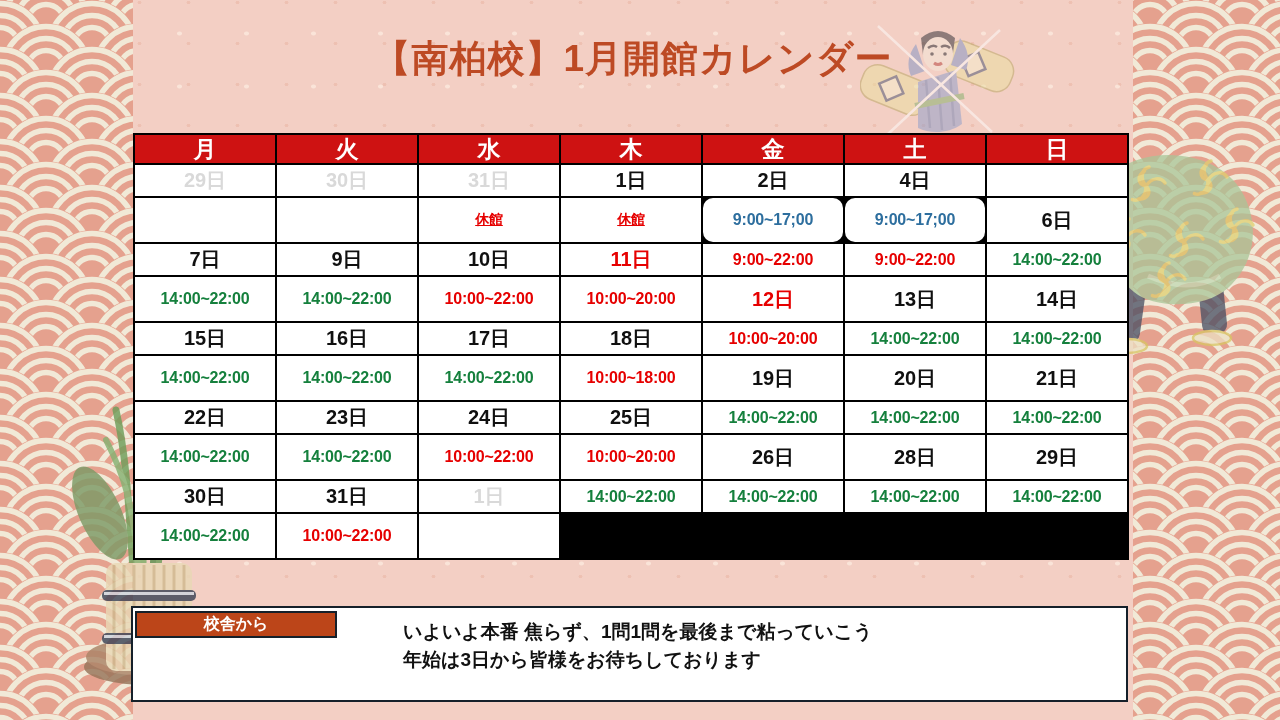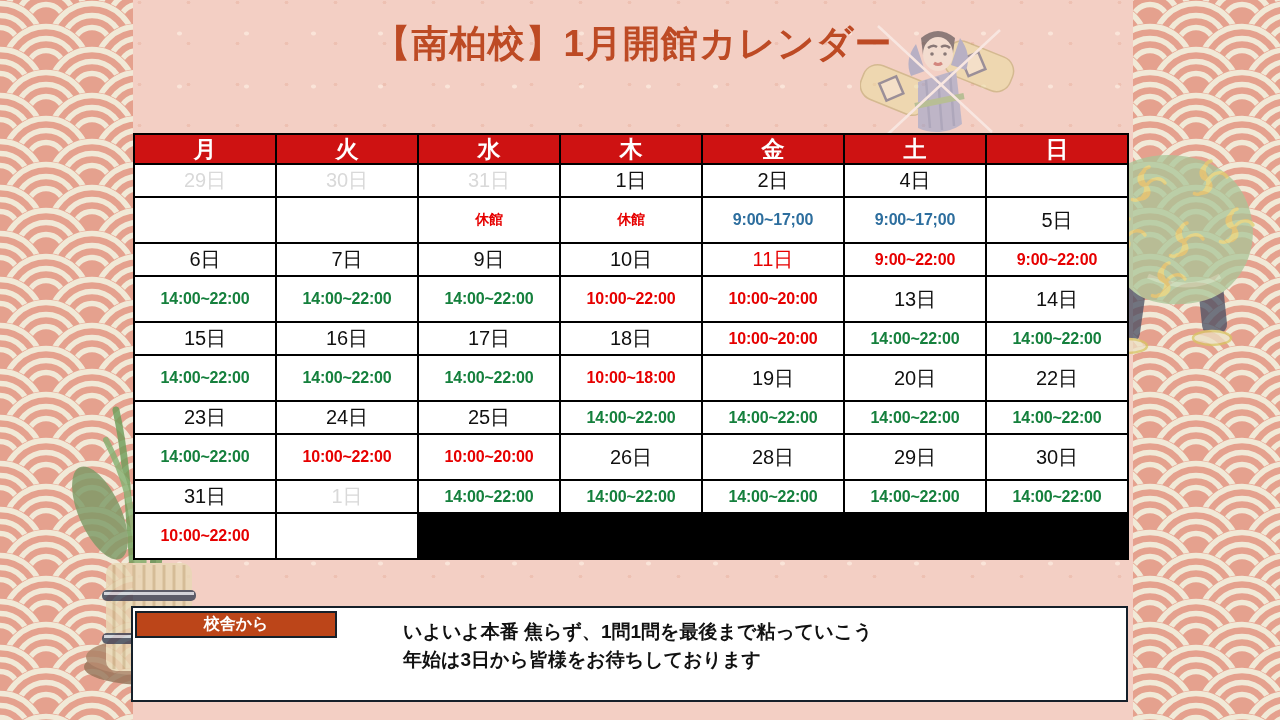--- a/index.html
+++ b/index.html
@@ -20,43 +20,43 @@
     background-size:67px 53px, 49px 41px;
     background-position:13px 7px, 31px 23px;
   }
   
   .deco{position:absolute;z-index:2;}
   #kite{left:860px;top:20px;opacity:.5;}
   #lion{left:1088px;top:150px;opacity:.75;}
   #kadomatsu{left:48px;top:385px;opacity:.82;}
   
   #title{
-    position:absolute;left:133px;top:19px;width:1000px;z-index:3;
+    position:absolute;left:133px;top:34px;width:1000px;z-index:3;
     text-align:center;font-size:37px;font-weight:700;letter-spacing:1px;
     color:var(--title-color,#bd4a24);
   }
   
   #cal{
     position:absolute;left:133px;top:133px;width:996px;z-index:4;
     display:grid;grid-template-columns:repeat(7,1fr);
     grid-template-rows:28px repeat(5,31px 44px);
     gap:2px;background:#000;border:2px solid #000;box-sizing:border-box;
   }
   #cal .cell{display:flex;align-items:center;justify-content:center;background:#fff;}
   #cal .hd{
     background:var(--header-bg,#ce1212);color:#fff;
     font-size:23px;font-weight:700;
   }
-  #cal .dc{font-size:20px;font-weight:400;color:#101010;}
+  #cal .dc{font-size:20px;font-weight:700;color:#101010;}
   #cal .tc{font-size:16px;font-weight:600;letter-spacing:-.2px;color:#15803d;}
   .s-black{color:#101010;}
   .s-red{color:var(--accent-red,#e60000) !important;}
-  .s-blue{color:var(--time-blue,#2d6e9e) !important;}
+  .s-blue{color:var(--time-blue,#2d6e9e) !important;border-radius:10px;}
   .s-muted{color:var(--muted-date,#d9d9d9) !important;}
-  .s-closed{color:var(--accent-red,#e60000) !important;font-size:14px !important;font-weight:700;}
+  .s-closed{color:var(--accent-red,#e60000) !important;font-size:14px !important;font-weight:700;text-decoration:underline;}
   
   #notice{
     position:absolute;left:131px;top:606px;width:993px;height:92px;z-index:4;
     background:#fff;border:2.5px solid #15202a;
   }
   #notice-label{
     position:absolute;left:2px;top:3px;width:202px;height:27px;
     background:var(--label-bg,#bc4519);border:2px solid #15202a;box-sizing:border-box;
     color:#fff;font-size:16px;font-weight:700;
     display:flex;align-items:center;justify-content:center;text-align:center;
@@ -737,48 +737,49 @@
       <div class="cell dc s-black">1日</div>
       <div class="cell dc s-black">2日</div>
       <div class="cell dc s-black">4日</div>
       <div class="cell tc s-none"></div>
       <div class="cell tc s-none"></div>
       <div class="cell tc s-none"></div>
       <div class="cell tc s-closed">休館</div>
       <div class="cell tc s-closed">休館</div>
       <div class="cell tc s-blue">9:00~17;00</div>
       <div class="cell tc s-blue">9:00~17;00</div>
-      <div class="cell dc s-black">5日</div>
       <div class="cell dc s-black">6日</div>
       <div class="cell dc s-black">7日</div>
       <div class="cell dc s-black">9日</div>
       <div class="cell dc s-black">10日</div>
       <div class="cell dc s-red">11日</div>
       <div class="cell tc s-red">9:00~22:00</div>
       <div class="cell tc s-red">9:00~22:00</div>
       <div class="cell tc s-black">14:00~22:00</div>
       <div class="cell tc s-black">14:00~22:00</div>
       <div class="cell tc s-black">14:00~22:00</div>
       <div class="cell tc s-red">10:00~22:00</div>
       <div class="cell tc s-red">10:00~20:00</div>
+      <div class="cell dc s-red">12日</div>
       <div class="cell dc s-black">13日</div>
       <div class="cell dc s-black">14日</div>
       <div class="cell dc s-black">15日</div>
       <div class="cell dc s-black">16日</div>
       <div class="cell dc s-black">17日</div>
       <div class="cell dc s-black">18日</div>
       <div class="cell tc s-red">10:00~20:00</div>
       <div class="cell tc s-black">14:00~22:00</div>
       <div class="cell tc s-black">14:00~22:00</div>
       <div class="cell tc s-black">14:00~22:00</div>
       <div class="cell tc s-black">14:00~22:00</div>
       <div class="cell tc s-black">14:00~22:00</div>
       <div class="cell tc s-red">10:00~18:00</div>
       <div class="cell dc s-black">19日</div>
       <div class="cell dc s-black">20日</div>
+      <div class="cell dc s-black">21日</div>
       <div class="cell dc s-black">22日</div>
       <div class="cell dc s-black">23日</div>
       <div class="cell dc s-black">24日</div>
       <div class="cell dc s-black">25日</div>
       <div class="cell tc s-black">14:00~22:00</div>
       <div class="cell tc s-black">14:00~22:00</div>
       <div class="cell tc s-black">14:00~22:00</div>
       <div class="cell tc s-black">14:00~22:00</div>
       <div class="cell tc s-black">14:00~22:00</div>
       <div class="cell tc s-red">10:00~22:00</div>

